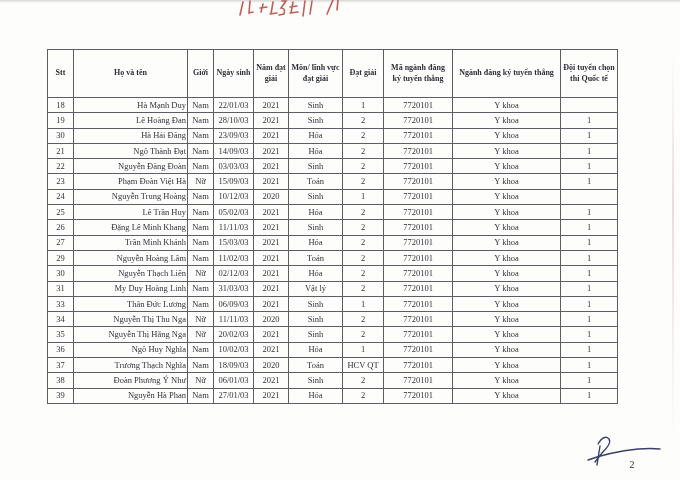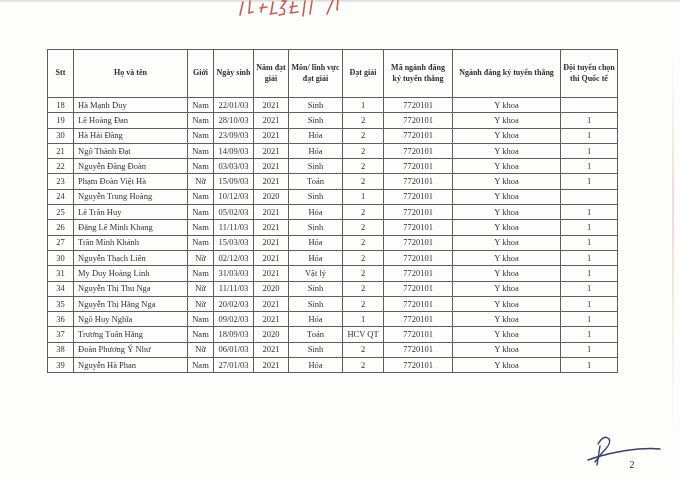--- a/index.html
+++ b/index.html
@@ -32,21 +32,21 @@
   }
   th {
     font-size:8px; font-weight:bold;
     height:45px; padding:1px 2px; line-height:1.3;
     color:#2e2e38;
   }
   td {
     font-size:8.5px; height:14.3px; padding:0 1px; line-height:1.05;
     white-space:nowrap;
   }
-  td.c1 { text-align:left; padding-left:4px;margin-top:44px; }
+  td.c1 { text-align:right; padding-left:4px;margin-top:44px; }
   .hand-annotation { position:absolute; left:230px; top:0; }
   .signature { position:absolute; left:580px; top:432px; }
   .page-number {
     position:absolute; left:622px; top:459px; width:20px;
     font-size:10px; text-align:center; color:#2f2f3a;
   }
 </style>
 </head>
 <body>
 
@@ -210,20 +210,32 @@
         <td class="c2">Nam</td>
         <td class="c3">15/03/03</td>
         <td class="c4">2021</td>
         <td class="c5">Hóa</td>
         <td class="c6">2</td>
         <td class="c7">7720101</td>
         <td class="c8">Y khoa</td>
         <td class="c9">1</td>
       </tr>
       <tr>
+        <td class="c0">29</td>
+        <td class="c1">Nguyễn Hoàng Lâm</td>
+        <td class="c2">Nam</td>
+        <td class="c3">11/02/03</td>
+        <td class="c4">2021</td>
+        <td class="c5">Toán</td>
+        <td class="c6">2</td>
+        <td class="c7">7720101</td>
+        <td class="c8">Y khoa</td>
+        <td class="c9">1</td>
+      </tr>
+      <tr>
         <td class="c0">30</td>
         <td class="c1">Nguyễn Thạch Liên</td>
         <td class="c2">Nữ</td>
         <td class="c3">02/12/03</td>
         <td class="c4">2021</td>
         <td class="c5">Hóa</td>
         <td class="c6">2</td>
         <td class="c7">7720101</td>
         <td class="c8">Y khoa</td>
         <td class="c9">1</td>
@@ -234,20 +246,32 @@
         <td class="c2">Nam</td>
         <td class="c3">31/03/03</td>
         <td class="c4">2021</td>
         <td class="c5">Vật lý</td>
         <td class="c6">2</td>
         <td class="c7">7720101</td>
         <td class="c8">Y khoa</td>
         <td class="c9">1</td>
       </tr>
       <tr>
+        <td class="c0">33</td>
+        <td class="c1">Thân Đức Lương</td>
+        <td class="c2">Nam</td>
+        <td class="c3">06/09/03</td>
+        <td class="c4">2021</td>
+        <td class="c5">Sinh</td>
+        <td class="c6">1</td>
+        <td class="c7">7720101</td>
+        <td class="c8">Y khoa</td>
+        <td class="c9">1</td>
+      </tr>
+      <tr>
         <td class="c0">34</td>
         <td class="c1">Nguyễn Thị Thu Nga</td>
         <td class="c2">Nữ</td>
         <td class="c3">11/11/03</td>
         <td class="c4">2020</td>
         <td class="c5">Sinh</td>
         <td class="c6">2</td>
         <td class="c7">7720101</td>
         <td class="c8">Y khoa</td>
         <td class="c9">1</td>
@@ -261,31 +285,31 @@
         <td class="c5">Sinh</td>
         <td class="c6">2</td>
         <td class="c7">7720101</td>
         <td class="c8">Y khoa</td>
         <td class="c9">1</td>
       </tr>
       <tr>
         <td class="c0">36</td>
         <td class="c1">Ngô Huy Nghĩa</td>
         <td class="c2">Nam</td>
-        <td class="c3">09/02/03</td>
+        <td class="c3">10/02/03</td>
         <td class="c4">2021</td>
         <td class="c5">Hóa</td>
         <td class="c6">1</td>
         <td class="c7">7720101</td>
         <td class="c8">Y khoa</td>
         <td class="c9">1</td>
       </tr>
       <tr>
         <td class="c0">37</td>
-        <td class="c1">Trương Tuấn Hằng</td>
+        <td class="c1">Trương Thạch Nghĩa</td>
         <td class="c2">Nam</td>
         <td class="c3">18/09/03</td>
         <td class="c4">2020</td>
         <td class="c5">Toán</td>
         <td class="c6">HCV QT</td>
         <td class="c7">7720101</td>
         <td class="c8">Y khoa</td>
         <td class="c9">1</td>
       </tr>
       <tr>

